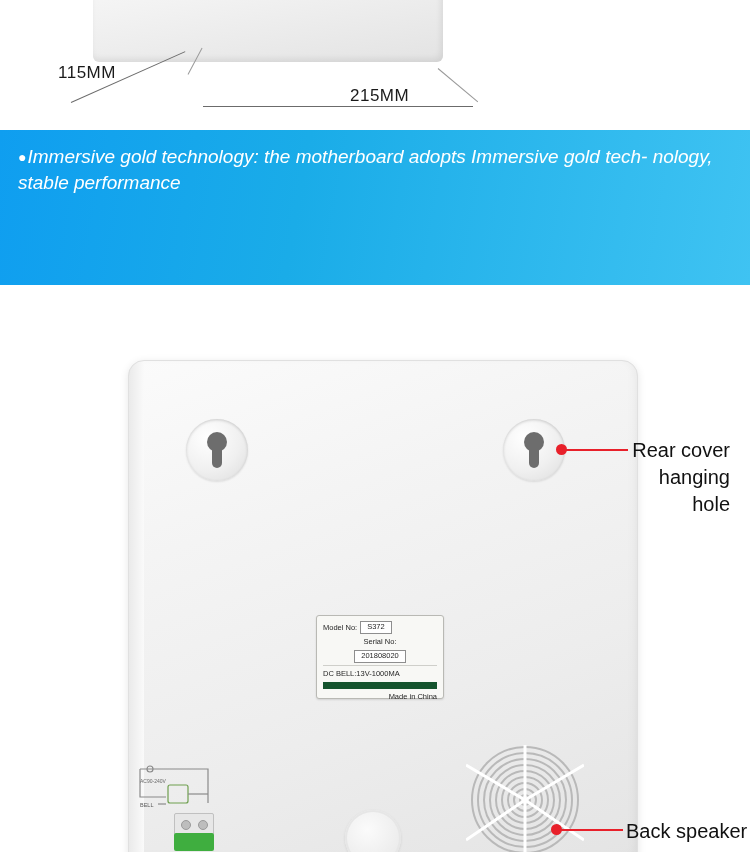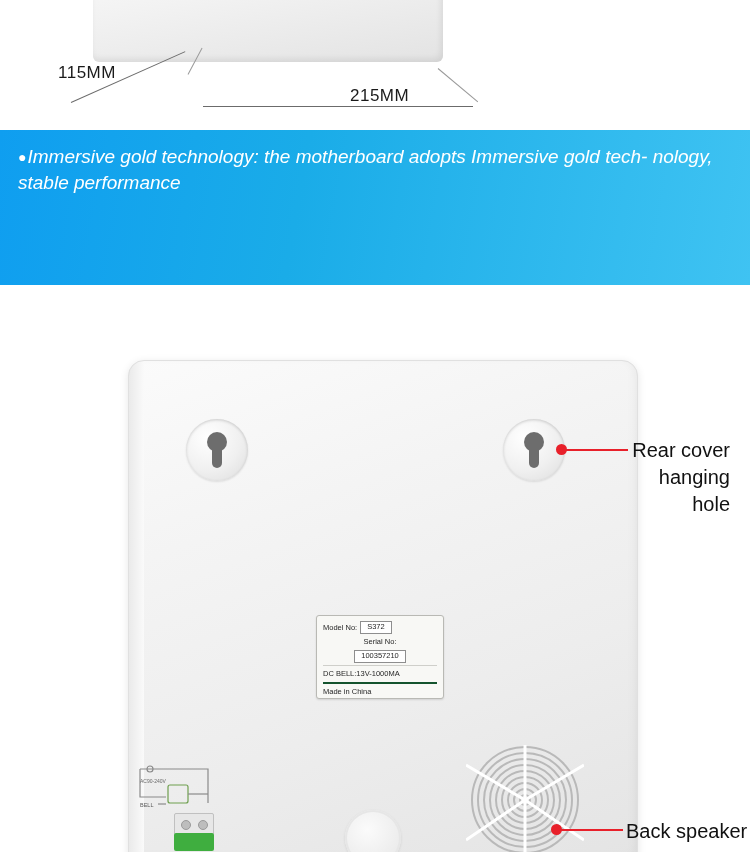--- a/index.html
+++ b/index.html
@@ -158,22 +158,22 @@
     background: #ffffff;
     padding: 0 6px;
     font-size: 7.5px;
     line-height: 1.45;
   }
   .label-line-sep {
     border-top: 1px solid #cfcfca;
     margin: 2px 0;
   }
   .label-made {
-    text-align: left;
-    border-top: 2px solid #14532d;
+    text-align: right;
+    border-top: 7px solid #14532d;
     margin-top: 3px;
     padding-top: 2px;
     font-size: 7.5px;
   }
 
   
   .speaker {
     position: absolute;
     left: 466px; top: 460px;
     width: 118px; height: 110px;
@@ -287,21 +287,21 @@
       <div class="keyhole-slot"></div>
     </div>
 
     <div class="label-plate">
       <div class="label-row">
         <span class="label-key">Model No:</span>
         <span class="label-val-box">S372</span>
       </div>
       <div class="label-row" style="margin-top:2px;flex-direction:column;">
         <span class="label-key">Serial No:</span>
-        <span class="label-val-box">100357210</span>
+        <span class="label-val-box">201808020</span>
       </div>
       <div class="label-line-sep"></div>
       <div class="label-row">
         <span class="label-key">DC BELL:13V-1000MA</span>
       </div>
       <div class="label-made">Made in China</div>
     </div>
 
     <div class="speaker">
       <svg width="118" height="110" viewBox="0 0 118 110">

